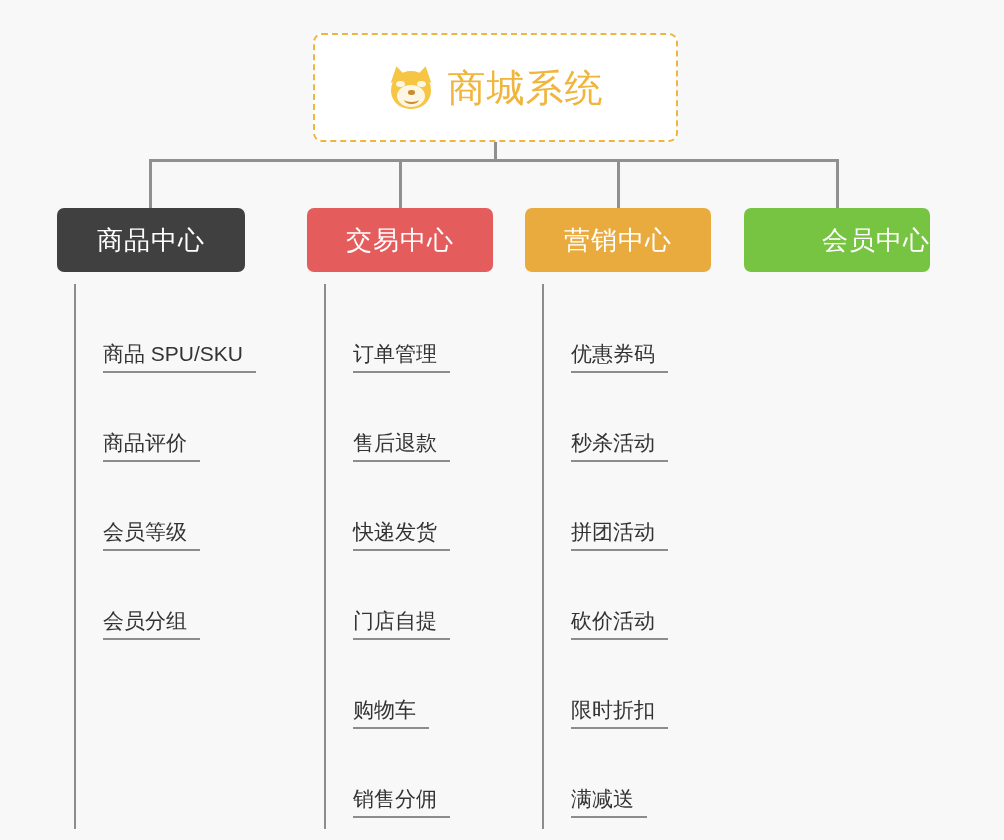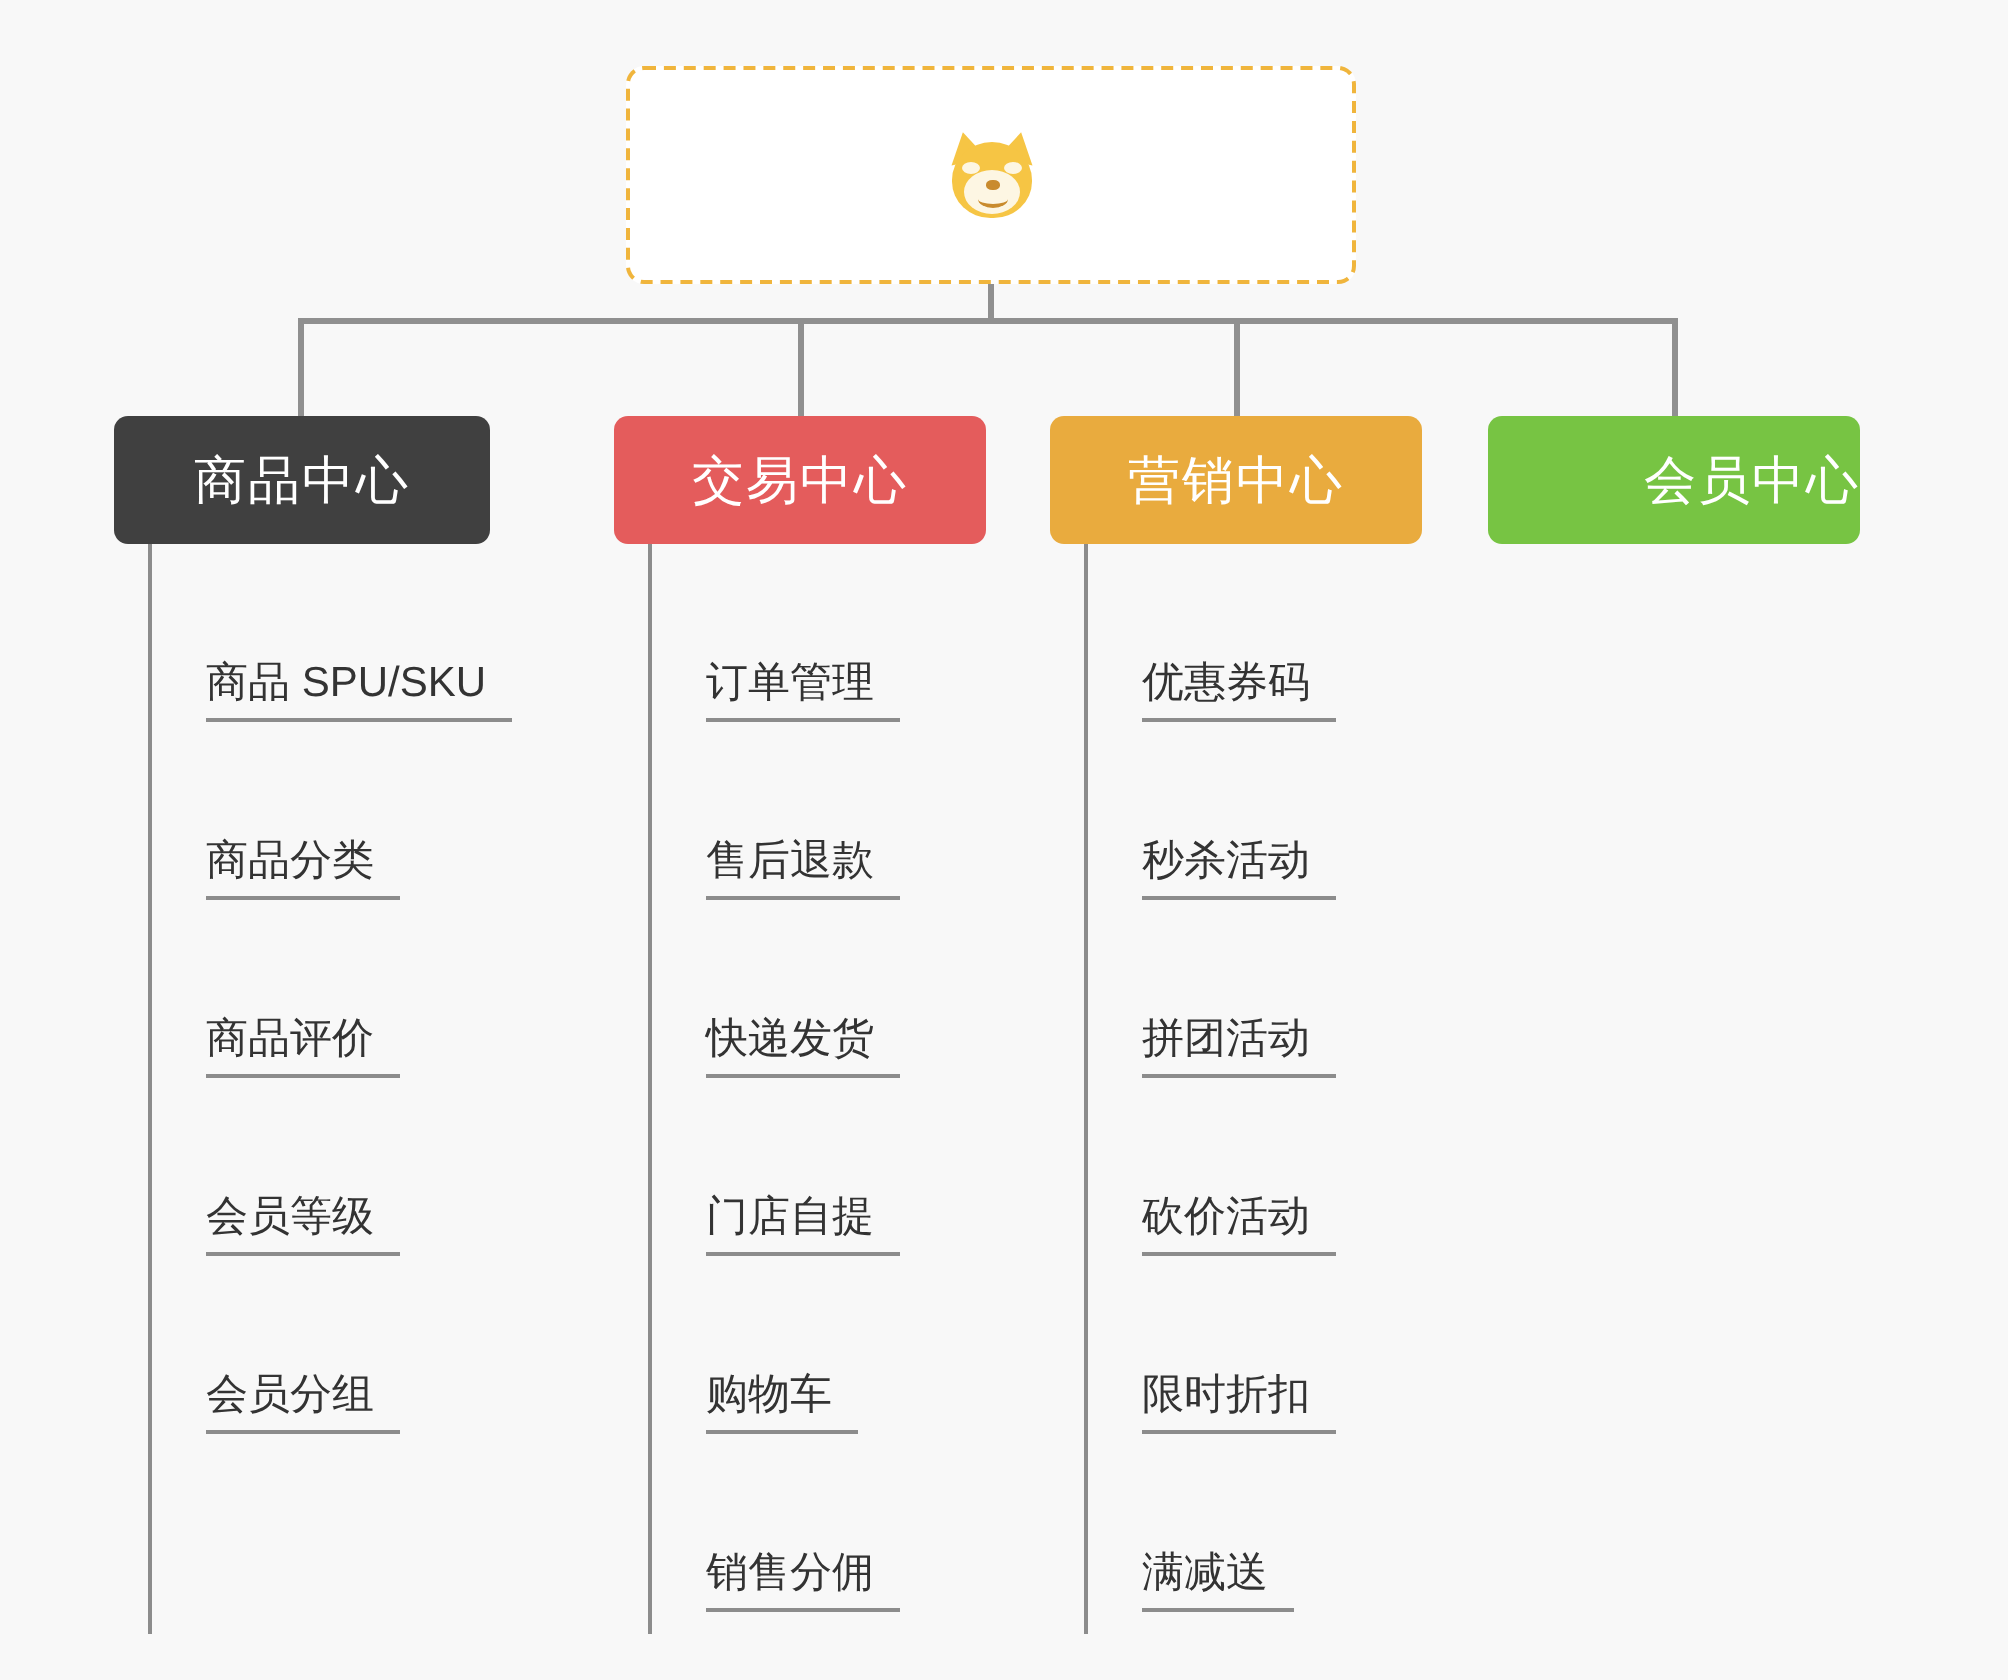--- a/index.html
+++ b/index.html
@@ -88,21 +88,21 @@
     justify-content: center;
     color: #ffffff;
     font-size: 26px;
     letter-spacing: 1px;
     white-space: nowrap;
   }
 
   
   .leaf-list {
     position: relative;
-    margin-top: 0;
+    margin-top: 12px;
     padding-left: 17px;
   }
   .rail {
     position: absolute;
     left: 17px;
     top: 0;
     width: 2px;
     background: #8c8c8c;
   }
   .leaf {
@@ -180,42 +180,40 @@
     <div class="root-emoji">
       <span class="dog-ear left"></span>
       <span class="dog-ear right"></span>
       <span class="dog-head"></span>
       <span class="dog-eye left"></span>
       <span class="dog-eye right"></span>
       <span class="dog-muzzle"></span>
       <span class="dog-nose"></span>
       <span class="dog-mouth"></span>
     </div>
+    <div class="root-title" style="color: rgb(240, 181, 60);">商城系统</div>
   </div>
 
   <div class="conn conn-stem" style="background: rgb(144, 144, 144);"></div>
   <div class="conn conn-bar" style="background: rgb(144, 144, 144);"></div>
   <div class="conn conn-drop" style="left: 149px; background: rgb(144, 144, 144);"></div>
   <div class="conn conn-drop" style="left: 399px; background: rgb(144, 144, 144);"></div>
   <div class="conn conn-drop" style="left: 617px; background: rgb(144, 144, 144);"></div>
   <div class="conn conn-drop" style="left: 836px; background: rgb(144, 144, 144);"></div>
 
   <div class="col" style="left:57px; width:188px;">
     <div class="cat-box" style="background: #404040;">
       <span>商品中心</span>
     </div>
     <div class="leaf-list">
       <div class="rail" style="height:545px;"></div>
       <div class="leaf">
           <span class="leaf-inner">商品 SPU/SKU</span>
         </div>
       <div class="leaf">
-          <span class="leaf-inner">商品分类</span>
-        </div>
-      <div class="leaf">
           <span class="leaf-inner">商品评价</span>
         </div>
       <div class="leaf">
           <span class="leaf-inner">会员等级</span>
         </div>
       <div class="leaf">
           <span class="leaf-inner">会员分组</span>
         </div>
     </div>
   </div>

